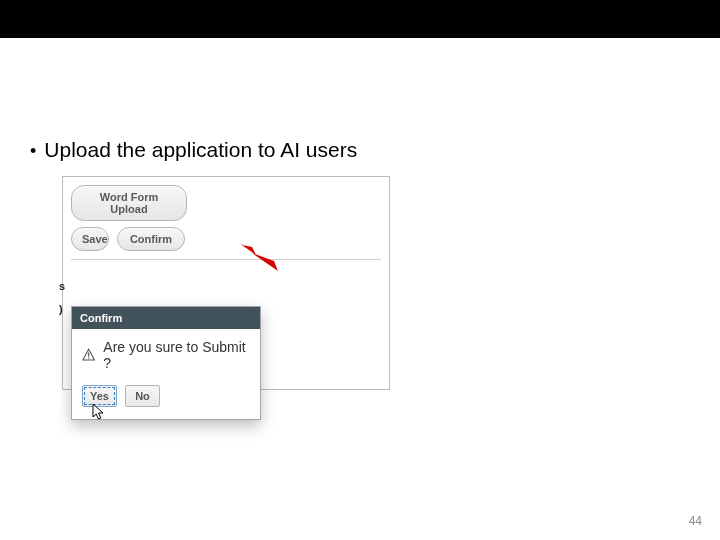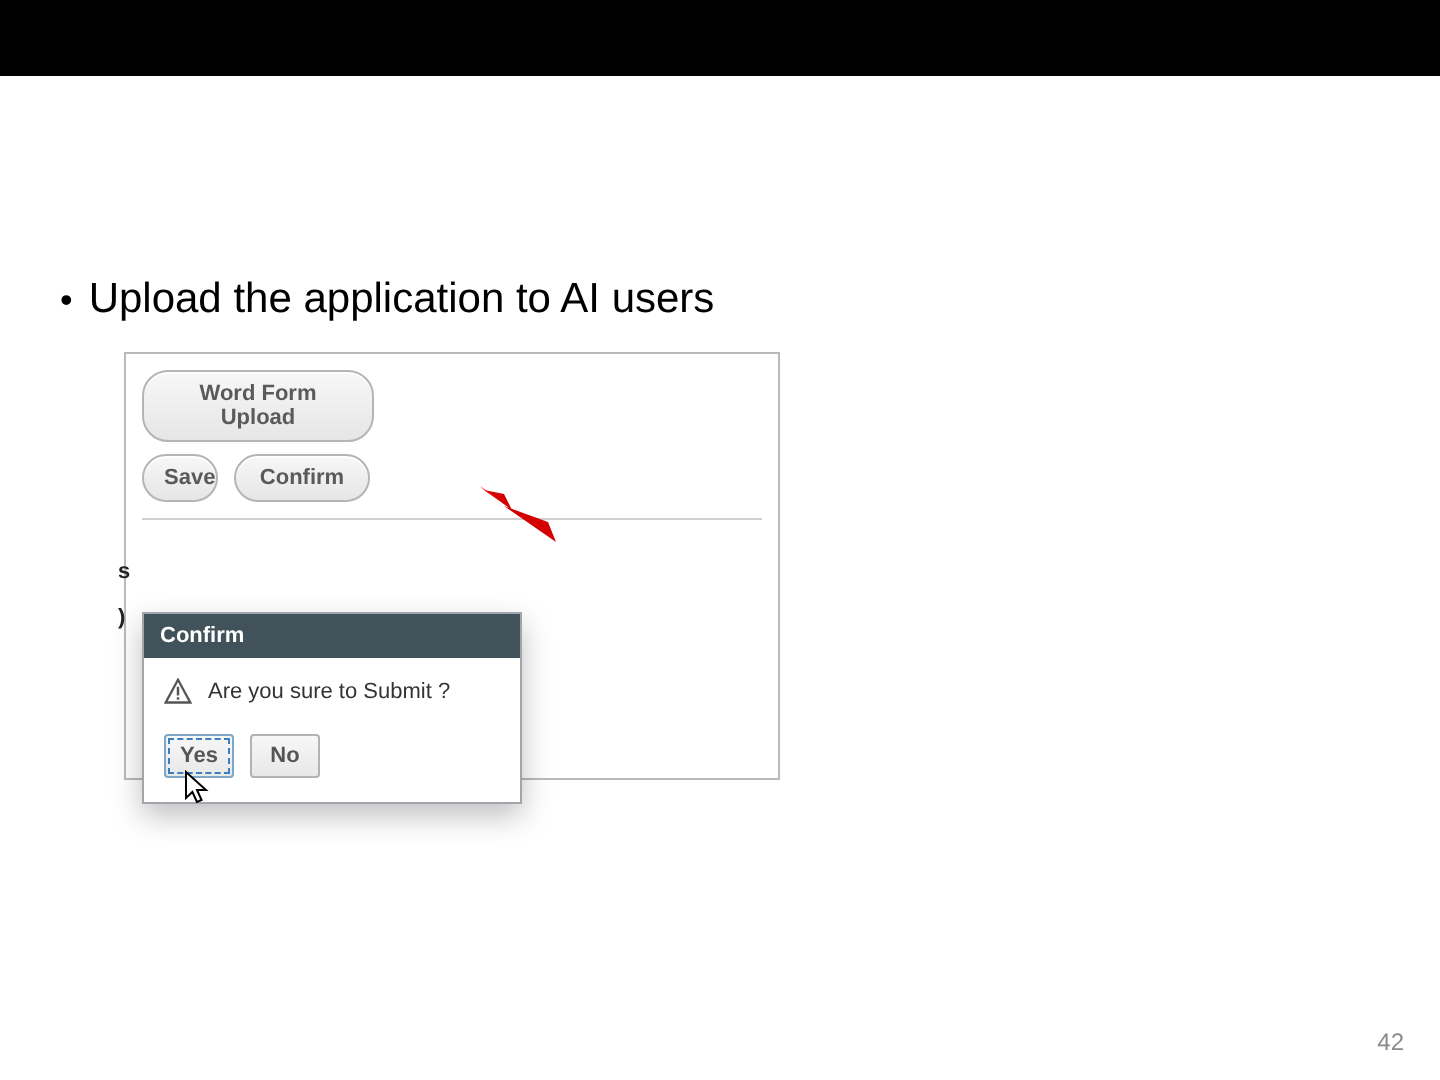--- a/index.html
+++ b/index.html
@@ -18,21 +18,21 @@
   .toolbar2 { padding: 0 8px 8px 8px; display: flex; gap: 8px; }
   .btn.save { width: 38px; text-align: center; }
   .btn.submit { width: 68px; }
   .divider { height: 1px; background: #d0d0d0; margin: 0 8px; }
   .sidelabel-s { position: absolute; left: -4px; top: 103px; font-size: 11px; font-weight: 700; color: #222; }
   .sidelabel-o { position: absolute; left: -4px; top: 126px; font-size: 11px; font-weight: 700; color: #222; }
   .dialog { position: absolute; left: 8px; top: 96px; width: 190px; background: #fff; border: 1px solid #a0a6ab; box-shadow: 0 6px 14px rgba(0,0,0,0.25); margin-top: 33px; }
   .dialog-head { background: #42525b; color: #fff; font-size: 11px; font-weight: 700; padding: 5px 8px; }
   .dialog-body { padding: 10px 10px 8px 10px; display: flex; align-items: center; gap: 8px; }
   .warn-icon { width: 14px; height: 14px; }
-  .dialog-text { font-size: 11px; color: #333; text-align: right; }
+  .dialog-text { font-size: 14px; color: #333; }
   .dialog-actions { padding: 6px 10px 12px 10px; display: flex; gap: 8px; }
   .dlg-btn { width: 35px; padding: 4px 0; font-size: 11px; font-weight: 700; color: #555; background: linear-gradient(#f7f7f7,#e8e8e8); border: 1px solid #b3b3b3; border-radius: 2px; text-align: center; }
   .dlg-btn.yes { outline: 1px dashed #3a7fbf; outline-offset: -3px; border-color: #7fa6c9; }
   .cursor { position: absolute; left: 20px; bottom: -2px; width: 14px; height: 18px; }
   .red-arrow { position: absolute; left: 175px; top: 62px; width: 42px; height: 34px; pointer-events: none; }
   .pagenum { position: absolute; right: 18px; bottom: 12px; font-size: 12px; color: #8a8a8a; }
 </style>
 </head>
 <body>
 
@@ -76,14 +76,14 @@
       <div class="dialog-actions">
         <div class="dlg-btn yes">Yes</div>
         <div class="dlg-btn">No</div>
       </div>
       <svg class="cursor" viewBox="0 0 14 18">
         <path d="M1 1 L1 14 L4.2 11 L6.5 16 L8.8 15 L6.5 10 L11 10 Z" fill="#fff" stroke="#000" stroke-width="1"></path>
       </svg>
     </div>
   </div>
 
-  <div class="pagenum">42</div>
+  <div class="pagenum">44</div>
 </div>
 
 </body></html>

